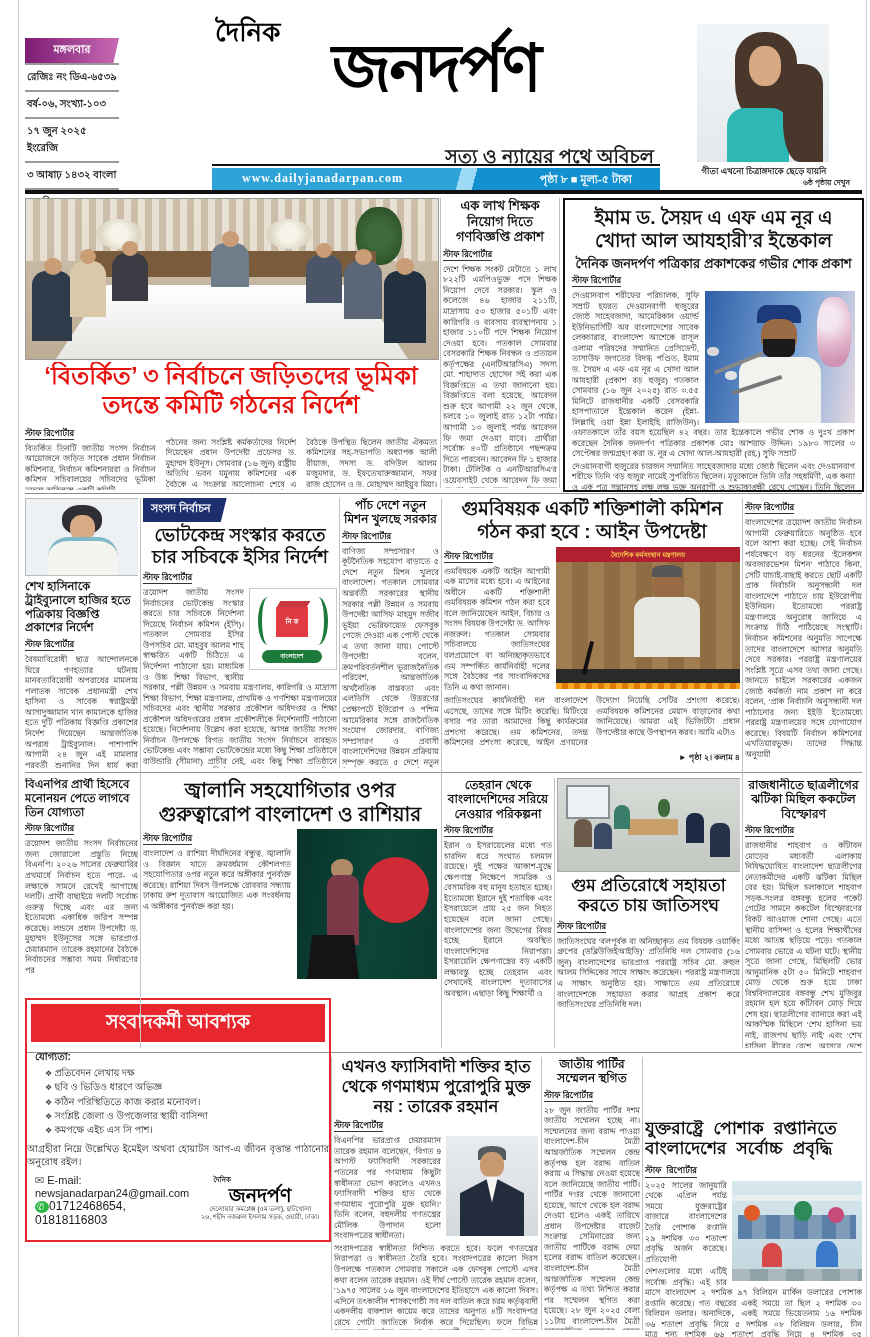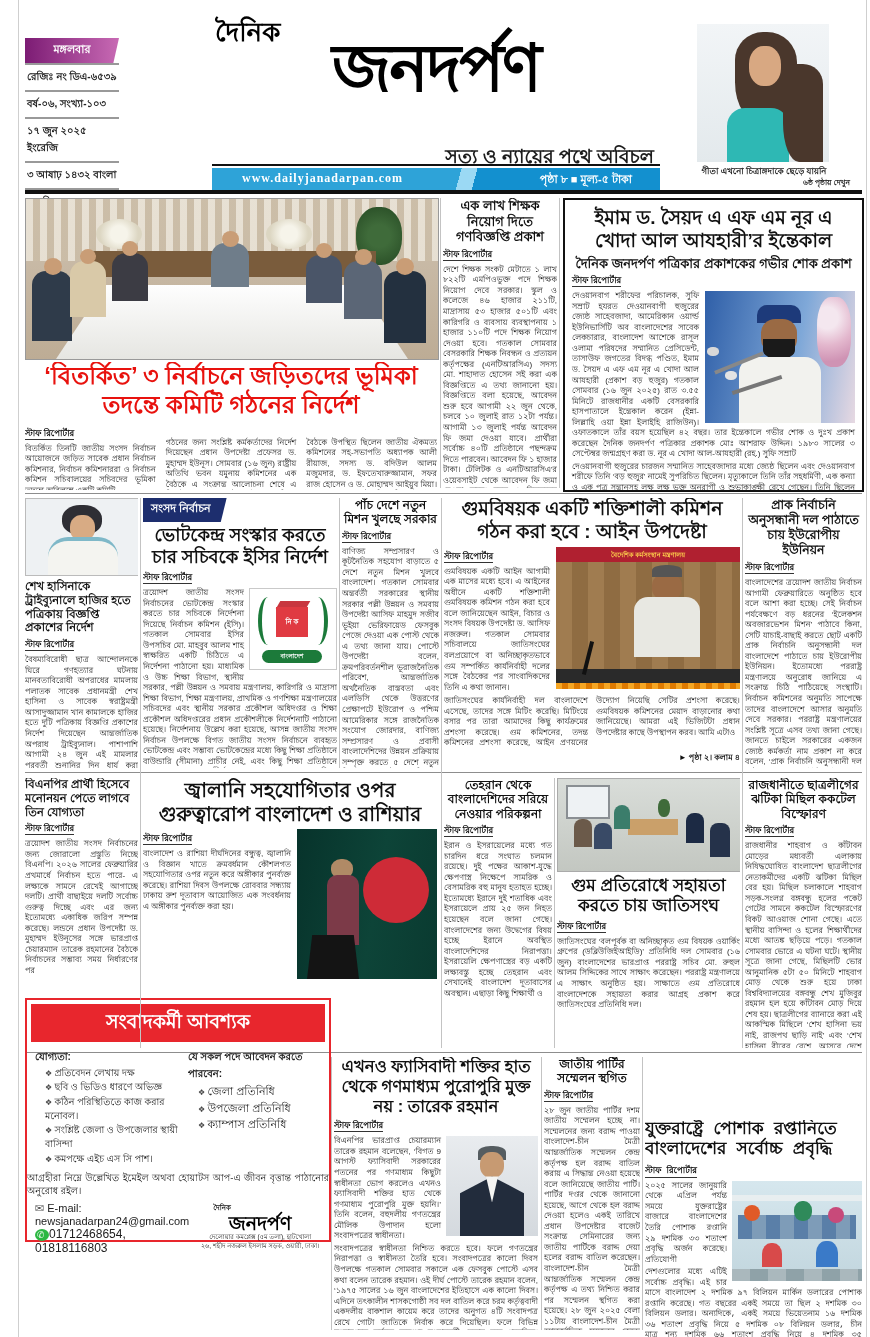--- a/index.html
+++ b/index.html
@@ -205,21 +205,20 @@
         <div class="abs" style="left:0;bottom:0;width:100%;height:20px;background:#2a2a2a;"></div>
         <div class="abs" style="left:30px;bottom:14px;width:4px;height:34px;background:#111;transform:rotate(14deg);"></div>
         <div class="abs" style="left:0;bottom:0;width:100%;height:6px;background:repeating-linear-gradient(90deg,#f6a623 0 6px,#e07b00 6px 12px);"></div>
       </div>
     </div>
     <div class="body cols2" style="margin-top:3px;">জাতিসংঘের কার্যনির্বাহী দল বাংলাদেশে এসেছে, তাদের সঙ্গে মিটিং করেছি। মিটিংয়ে বসার পর তারা আমাদের কিছু কার্যক্রমের প্রশংসা করেছে। গুম কমিশনের, তদন্ত কমিশনের প্রশংসা করেছে, আইন প্রণয়নের উদ্যোগ নিয়েছি সেটির প্রশংসা করেছে। গুমবিষয়ক কমিশনের মেয়াদ বাড়ানোর কথা জানিয়েছে। আমরা এই ভিজিটটা প্রধান উপদেষ্টার কাছে উপস্থাপন করব। আমি এটাও</div>
     <div class="more">► পৃষ্ঠা ২। কলাম ৪</div>
   </div>
 
   <div class="art" style="left:745px;top:498px;width:117px;height:270px;">
-    <div class="h" style="font-size:12.5px;">প্রাক নির্বাচনি অনুসন্ধানী দল পাঠাতে চায় ইউরোপীয় ইউনিয়ন</div>
     <div class="byline"><span>স্টাফ রিপোর্টার</span></div>
     <div class="body">বাংলাদেশের ত্রয়োদশ জাতীয় নির্বাচন আগামী ফেব্রুয়ারিতে অনুষ্ঠিত হবে বলে আশা করা হচ্ছে। সেই নির্বাচন পর্যবেক্ষণে বড় ধরনের ‘ইলেকশন অবজারভেশন মিশন’ পাঠাবে কিনা, সেটি যাচাই-বাছাই করতে ছোট একটি প্রাক নির্বাচনি অনুসন্ধানী দল বাংলাদেশে পাঠাতে চায় ইউরোপীয় ইউনিয়ন। ইতোমধ্যে পররাষ্ট্র মন্ত্রণালয়ে অনুরোধ জানিয়ে এ সংক্রান্ত চিঠি পাঠিয়েছে সংস্থাটি। নির্বাচন কমিশনের অনুমতি সাপেক্ষে তাদের বাংলাদেশে আসার অনুমতি দেবে সরকার। পররাষ্ট্র মন্ত্রণালয়ের সংশ্লিষ্ট সূত্রে এসব তথ্য জানা গেছে। জানতে চাইলে সরকারের একজন জ্যেষ্ঠ কর্মকর্তা নাম প্রকাশ না করে বলেন, ‘প্রাক নির্বাচনি অনুসন্ধানী দল পাঠানোর জন্য ইইউ ইতোমধ্যে পররাষ্ট্র মন্ত্রণালয়ের সঙ্গে যোগাযোগ করেছে। বিষয়টি নির্বাচন কমিশনের এখতিয়ারভুক্ত। তাদের সিদ্ধান্ত অনুযায়ী</div>
 
   </div>
 
   <div class="hrule" style="left:25px;top:772px;width:837px;"></div>
 
   <div class="art" style="left:25px;top:778px;width:113px;height:270px;">
     <div class="h" style="font-size:11.5px;text-align:left;">বিএনপির প্রার্থী হিসেবে মনোনয়ন পেতে লাগবে তিন যোগ্যতা</div>
     <div class="byline"><span>স্টাফ রিপোর্টার</span></div>
@@ -277,26 +276,20 @@
     <div class="adtitle">সংবাদকর্মী আবশ্যক</div>
     <div style="display:flex;padding:3px 8px;">
       <div style="flex:1.15;">
         <div class="adlabel">যোগ্যতা:</div>
         <div class="aditem">প্রতিবেদন লেখায় দক্ষ</div>
         <div class="aditem">ছবি ও ভিডিও ধারণে অভিজ্ঞ</div>
         <div class="aditem">কঠিন পরিস্থিতিতে কাজ করার মনোবল।</div>
         <div class="aditem">সংশ্লিষ্ট জেলা ও উপজেলার স্থায়ী বাসিন্দা</div>
         <div class="aditem">কমপক্ষে এইচ এস সি পাশ।</div>
       </div>
-      <div style="flex:1;">
-        <div class="adlabel">যে সকল পদে আবেদন করতে পারবেন:</div>
-        <div class="aditem" style="font-size:11px;">জেলা প্রতিনিধি</div>
-        <div class="aditem" style="font-size:11px;">উপজেলা প্রতিনিধি</div>
-        <div class="aditem" style="font-size:11px;">ক্যাম্পাস প্রতিনিধি</div>
-      </div>
     </div>
     <div class="adnote">আগ্রহীরা নিম্নে উল্লেখিত ইমেইল অথবা হোয়াটস আপ-এ জীবন বৃত্তান্ত পাঠানোর অনুরোধ রইল।</div>
     <div style="display:flex;gap:6px;padding:2px 8px;align-items:flex-start;">
       <div style="flex:1.3;">
         <div class="ademail">E-mail: newsjanadarpan24@gmail.com</div>
         <div class="adphone">01712468654, 01818116803</div>
       </div>
       <div style="flex:1;text-align:center;">
         <div style="font-size:7px;font-weight:bold;text-align:left;padding-left:14px;">দৈনিক</div>
         <div class="brand" style="font-size:19px;line-height:1;">জনদর্পণ</div>

